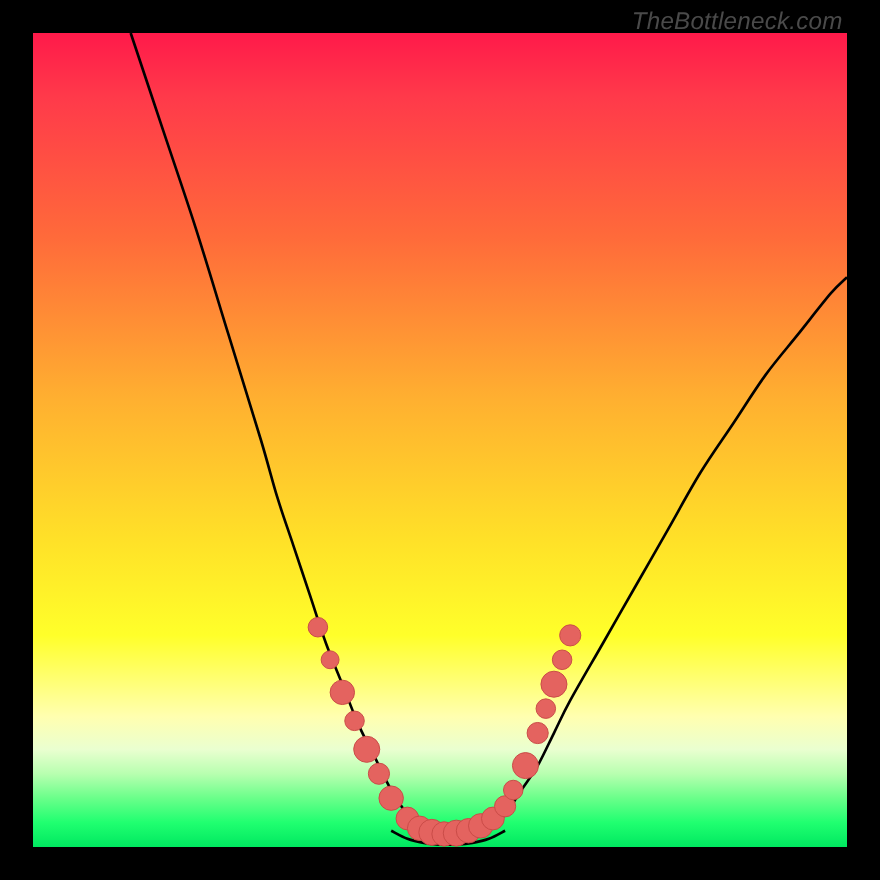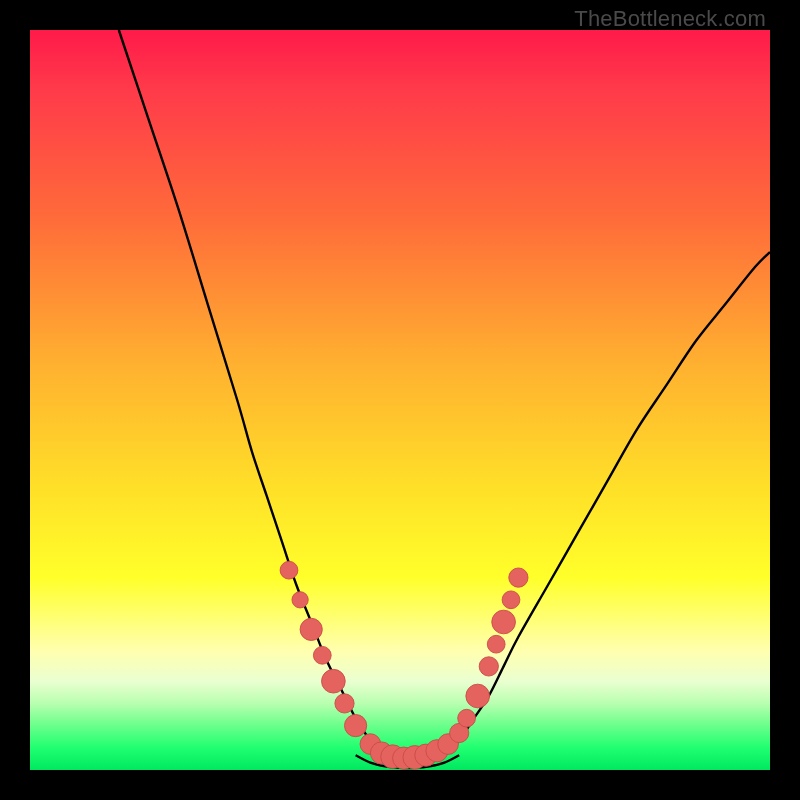--- a/index.html
+++ b/index.html
@@ -9,20 +9,21 @@
     height: 800px;
     overflow: hidden;
     background: #000;
     font-family: Arial, Helvetica, sans-serif;
   }
   .frame {
     position: relative;
     width: 800px;
     height: 800px;
     background: #000;
+    font-style: italic;
   }
   .plot-area {
     position: absolute;
     left: 30px;
     top: 30px;
     width: 740px;
     height: 740px;
     background: linear-gradient(
       to bottom,
       #ff1a4a 0%,

